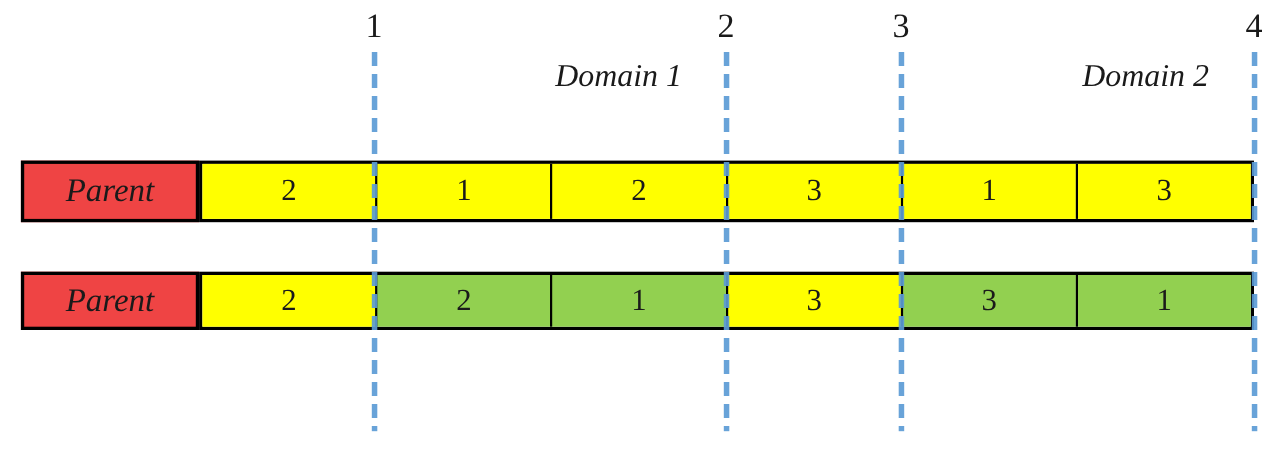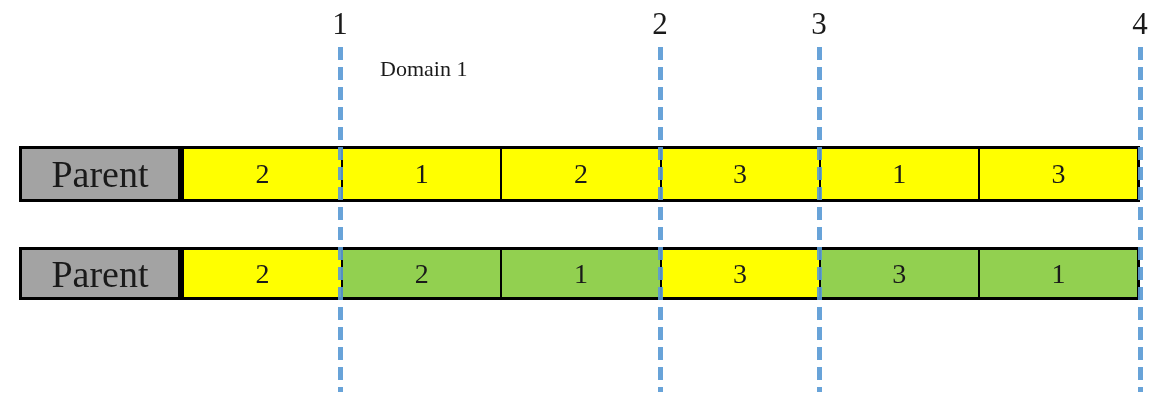--- a/index.html
+++ b/index.html
@@ -47,41 +47,43 @@
   .cut-2 { left: 660px; }
   .cut-3 { left: 819px; }
   .cut-4 { left: 1140px; }
 
   
   .domain-label {
     position: absolute;
     top: 52px;
     width: 240px;
     margin-left: -120px;
-    text-align: left;
-    font-size: 22px;
+    text-align: right;
+    font-size: 29px;
     color: #1a1a1a;
     line-height: 34px;
     z-index: 2;
+    font-style: italic;
   }
   .domain-1 { left: 500px; }
   .domain-2 { left: 979px; }
 
   
   .row-label {
     position: absolute;
     left: 19px;
     width: 162px;
-    background: #a3a3a3;
+    background: #ef4444;
     border: 3px solid #000000;
     box-sizing: border-box;
     display: flex;
     align-items: center;
     justify-content: center;
-    font-size: 38px;
+    font-style: italic;
+    font-size: 30px;
     color: #1a1a1a;
     z-index: 1;
   }
   .row-cells {
     position: absolute;
     left: 181px;
     width: 959px;
     border: 3px solid #000000;
     box-sizing: border-box;
     display: flex;
@@ -110,20 +112,21 @@
   <div class="cut-label cut-2">2</div>
   <div class="cut-label cut-3">3</div>
   <div class="cut-label cut-4">4</div>
 
   <div class="cut-line cut-1"></div>
   <div class="cut-line cut-2"></div>
   <div class="cut-line cut-3"></div>
   <div class="cut-line cut-4"></div>
 
   <div class="domain-label domain-1">Domain 1</div>
+  <div class="domain-label domain-2">Domain 2</div>
 
   <div class="row-label parent-pos">Parent</div>
   <div class="row-cells parent-pos">
     <div class="cell" style="background-color: rgb(255, 255, 0);">2</div>
     <div class="cell" style="background-color: rgb(255, 255, 0);">1</div>
     <div class="cell" style="background-color: rgb(255, 255, 0);">2</div>
     <div class="cell" style="background-color: rgb(255, 255, 0);">3</div>
     <div class="cell" style="background-color: rgb(255, 255, 0);">1</div>
     <div class="cell" style="background-color: rgb(255, 255, 0);">3</div>
   </div>

